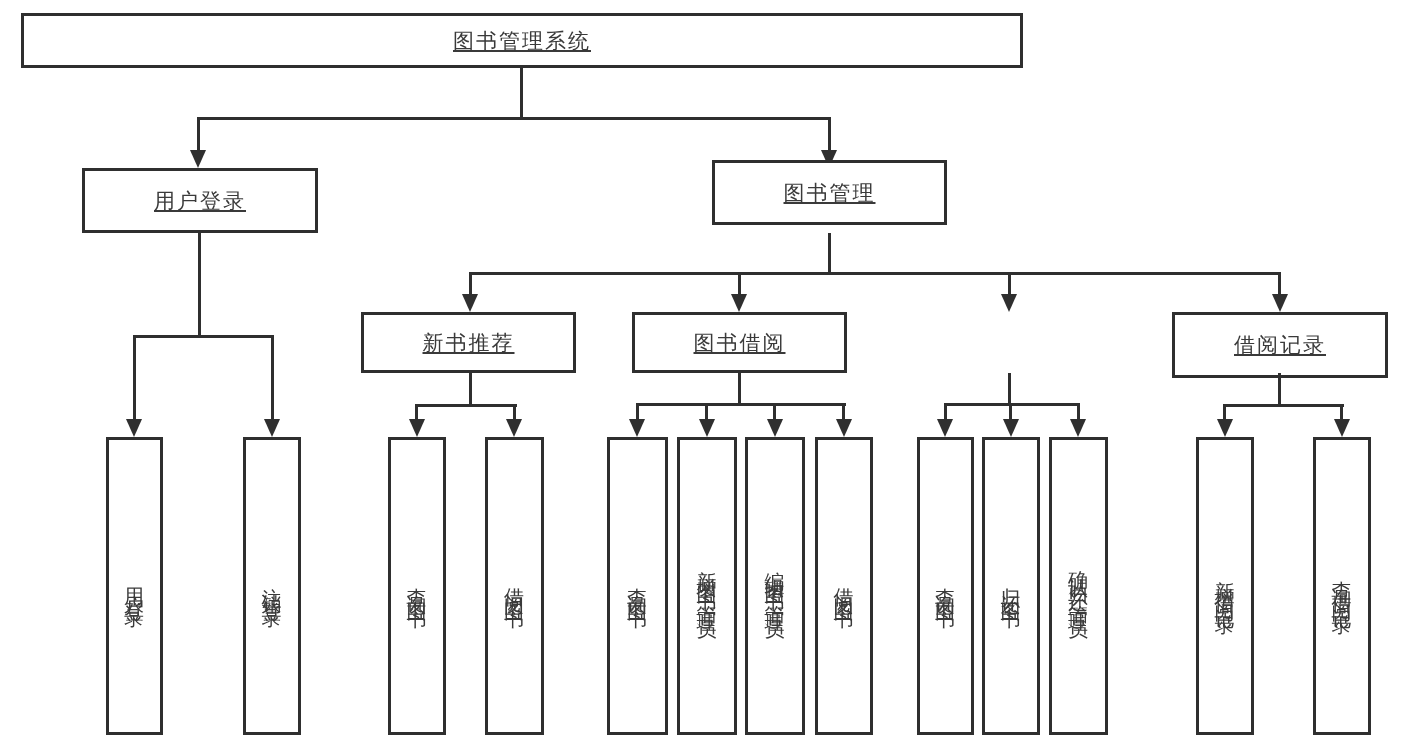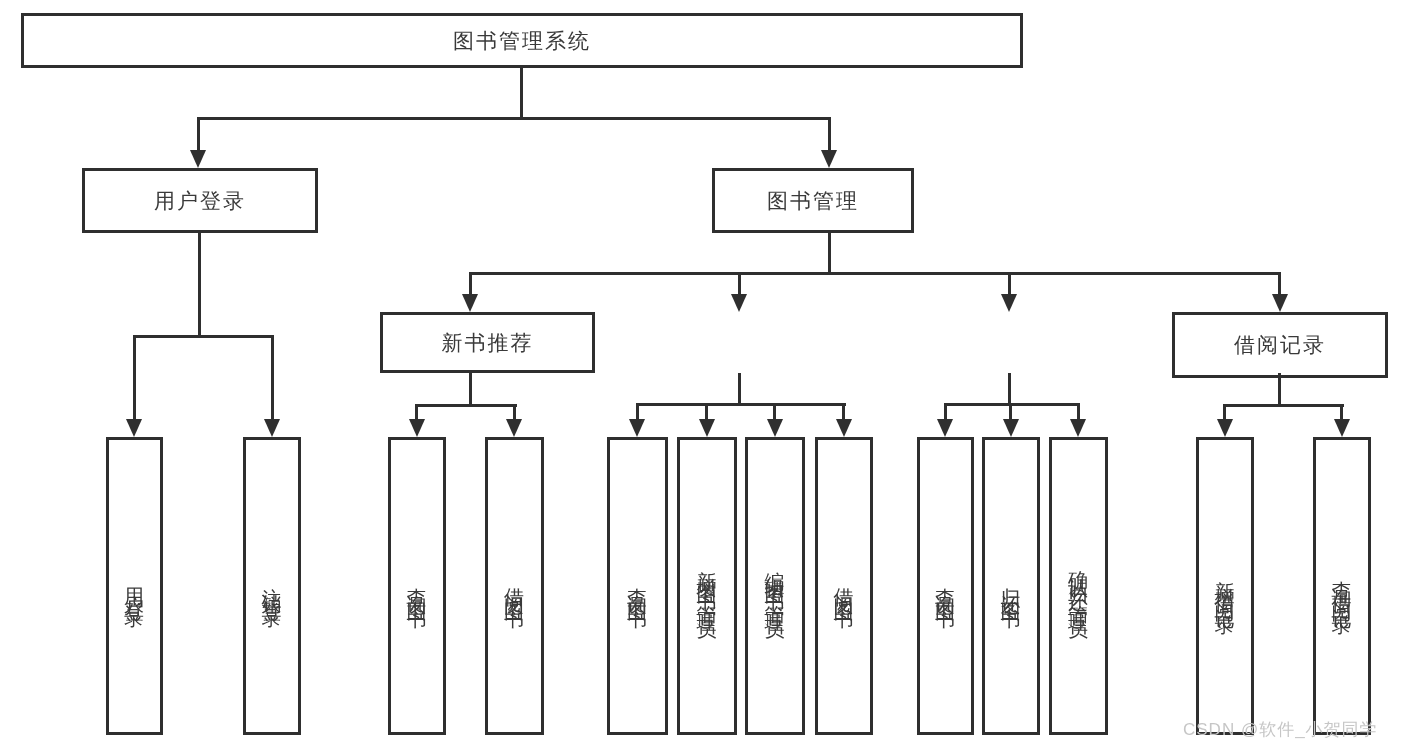--- a/index.html
+++ b/index.html
@@ -9,21 +9,21 @@
     --bg:#ffffff;
   }
   html,body{margin:0;padding:0;background:var(--bg);}
   #canvas{
     position:relative;width:1405px;height:747px;background:var(--bg);
     font-family:"Liberation Sans","DejaVu Sans",sans-serif;overflow:hidden;
   }
   .box{
     position:absolute;box-sizing:border-box;border:3px solid var(--line);
     background:#fff;display:flex;align-items:center;justify-content:center;
-    font-size:21px;color:var(--text);letter-spacing:2px;white-space:nowrap;
+    font-size:21px;color:var(--text);letter-spacing:2px;white-space:nowrap;text-decoration:underline;
   }
   .vbox{
     position:absolute;box-sizing:border-box;border:3px solid var(--line);
     background:#fff;display:flex;align-items:center;justify-content:center;
   }
   .vtext{
     writing-mode:vertical-rl;text-orientation:mixed;
     font-size:20px;color:var(--text);letter-spacing:7px;line-height:1.1;
   }
   .hline{position:absolute;height:3px;background:var(--line);}
@@ -46,41 +46,42 @@
   <div class="box" style="left:21px;top:13px;width:1002px;height:55px">图书管理系统</div>
 
   <div class="vline" style="left:520px;top:68px;height:52px"></div>
   <div class="hline" style="left:197px;top:117px;width:634px"></div>
   <div class="vline" style="left:197px;top:117px;height:36px"></div>
   <div class="arrow" style="left:190px;top:150px"></div>
   <div class="vline" style="left:828px;top:117px;height:36px"></div>
   <div class="arrow" style="left:821px;top:150px"></div>
 
   <div class="box" style="left:82px;top:168px;width:236px;height:65px">用户登录</div>
-  <div class="box" style="left:712px;top:168px;width:202px;height:65px">图书管理</div>
+  <div class="box" style="left:712px;top:160px;width:235px;height:65px">图书管理</div>
 
   <div class="vline" style="left:198px;top:233px;height:105px"></div>
   <div class="hline" style="left:133px;top:335px;width:141px"></div>
   <div class="vline" style="left:133px;top:335px;height:86px"></div>
   <div class="arrow" style="left:126px;top:419px"></div>
   <div class="vline" style="left:271px;top:335px;height:86px"></div>
   <div class="arrow" style="left:264px;top:419px"></div>
 
   <div class="vline" style="left:828px;top:233px;height:41px"></div>
   <div class="hline" style="left:469px;top:272px;width:812px"></div>
   <div class="vline" style="left:469px;top:272px;height:24px"></div>
   <div class="arrow" style="left:462px;top:294px"></div>
   <div class="vline" style="left:738px;top:272px;height:24px"></div>
   <div class="arrow" style="left:731px;top:294px"></div>
   <div class="vline" style="left:1008px;top:272px;height:24px"></div>
   <div class="arrow" style="left:1001px;top:294px"></div>
   <div class="vline" style="left:1278px;top:272px;height:24px"></div>
   <div class="arrow" style="left:1272px;top:294px"></div>
 
-  <div class="box" style="left:380px;top:312px;width:215px;height:61px">新书推荐</div>
+  <div class="box" style="left:361px;top:312px;width:215px;height:61px">新书推荐</div>
+  <div class="box" style="left:632px;top:312px;width:215px;height:61px">图书借阅</div>
   <div class="box" style="left:1172px;top:312px;width:216px;height:66px">借阅记录</div>
 
   <div class="vline" style="left:469px;top:373px;height:34px"></div>
   <div class="hline" style="left:415px;top:404px;width:102px"></div>
   <div class="vline" style="left:415px;top:404px;height:17px"></div>
   <div class="arrow" style="left:409px;top:419px"></div>
   <div class="vline" style="left:513px;top:404px;height:17px"></div>
   <div class="arrow" style="left:506px;top:419px"></div>
 
   <div class="vline" style="left:738px;top:373px;height:32px"></div>
@@ -147,15 +148,14 @@
     <span class="vtext">确认归还（管理员）</span>
   </div>
 
   <div class="vbox" style="left:1196px;top:437px;width:58px;height:298px">
     <span class="vtext">新增借阅记录</span>
   </div>
   <div class="vbox" style="left:1313px;top:437px;width:58px;height:298px">
     <span class="vtext">查询借阅记录</span>
   </div>
 
-  <div class="watermark" style="left:1183px;top:718px">CSDN @软件_小贺同学</div>
 
 </div>
 
 </body></html>

